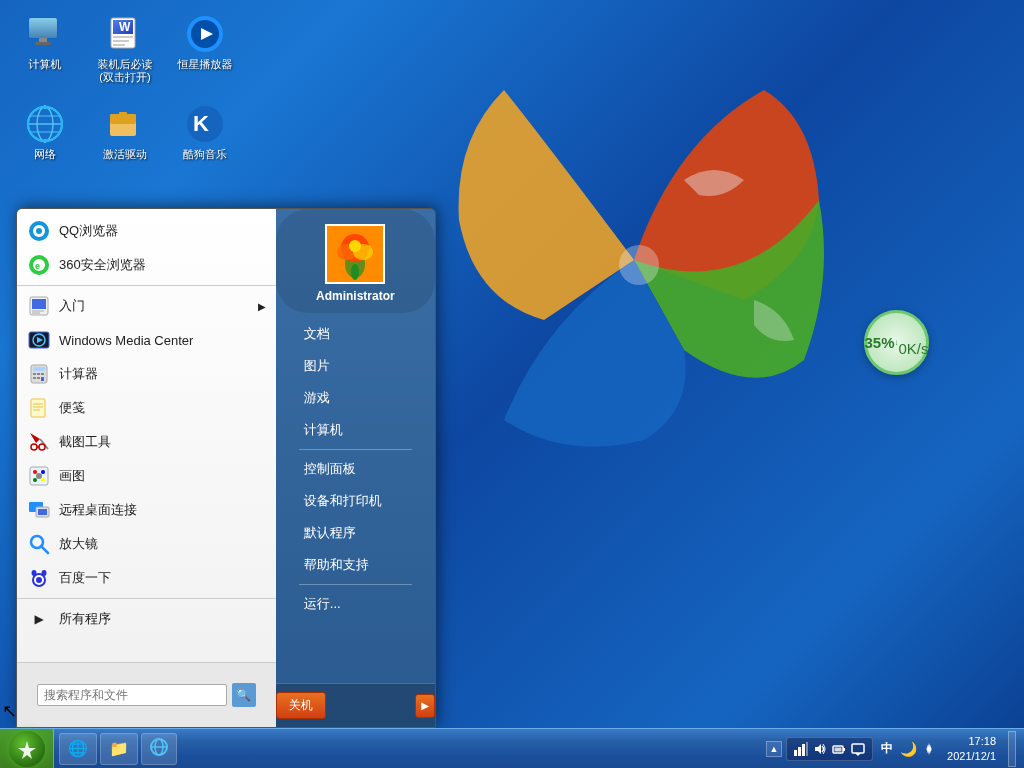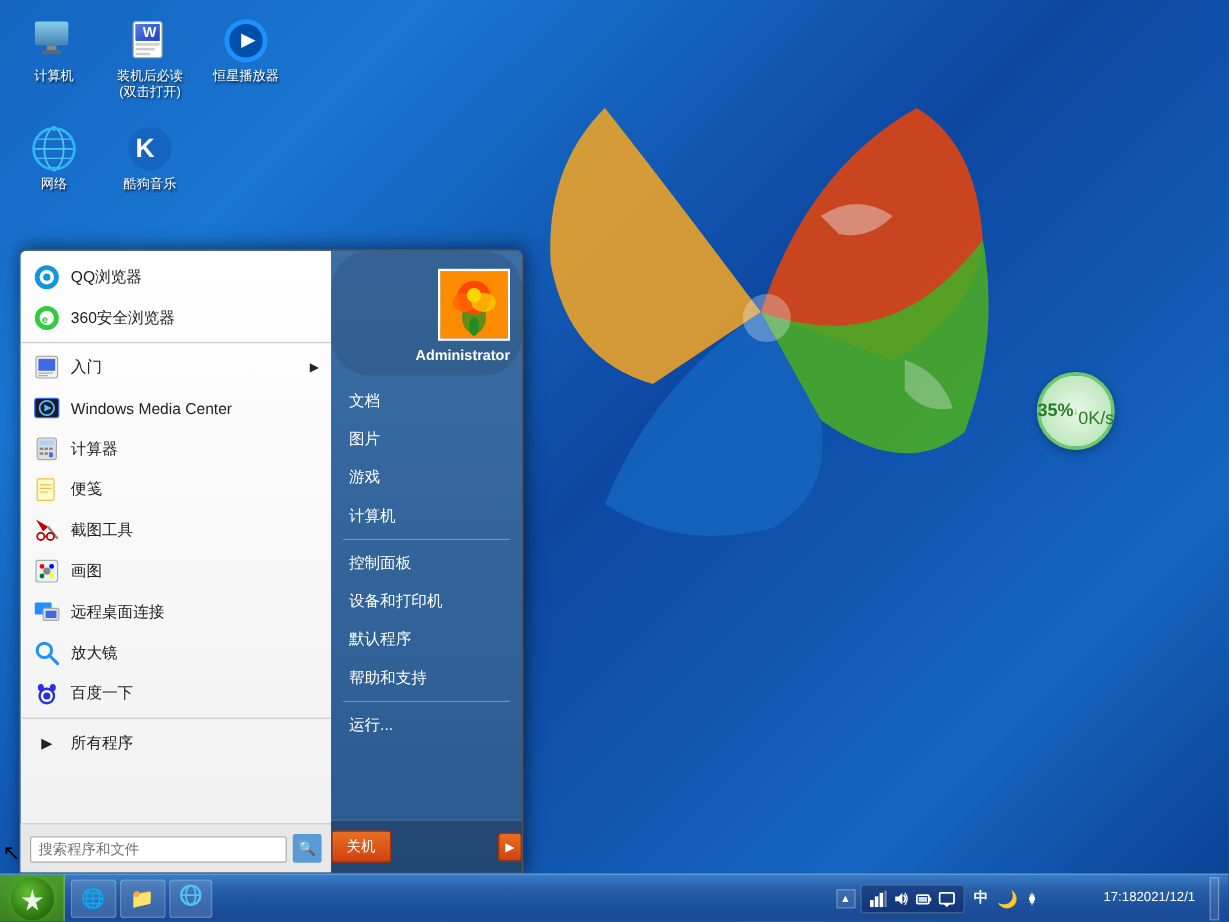--- a/index.html
+++ b/index.html
@@ -108,25 +108,25 @@
       font-size: 10px;
     }
 
     .start-menu-divider {
       height: 1px;
       background: #ccc;
       margin: 3px 0;
     }
 
     .start-menu-search {
-      padding: 8px;
+      padding: 20px;
       background: #e8e8e8;
       border-top: 1px solid #ccc;
       display: flex;
-      align-items: flex-end;
+      align-items: center;
       gap: 5px;
     }
 
     .start-menu-search input {
       flex: 1;
       border: 1px solid #aaa;
       padding: 3px 6px;
       font-size: 12px;
       border-radius: 2px;
       background: white;
@@ -150,21 +150,21 @@
       width: 160px;
       background: linear-gradient(to bottom, #3a6ea5 0%, #2a5a8f 100%);
       display: flex;
       flex-direction: column;
       padding: 0;
     }
 
     .user-profile {
       display: flex;
       flex-direction: column;
-      align-items: flex-end;
+      align-items: center;
       padding: 15px 10px 10px;
       background: rgba(0,0,0,0.1);
       border-radius: 32px;
     }
 
     .user-avatar {
       width: 60px;
       height: 60px;
       border: 2px solid white;
       background: linear-gradient(135deg, #ff8c00, #ffd700, #ff4500, #228b22);
@@ -176,21 +176,21 @@
     }
 
     .user-name {
       color: white;
       font-size: 12px;
       font-weight: bold;
     }
 
     .right-menu-items {
       flex: 1;
-      padding: 5px 0;
+      padding: 5px 13px;
     }
 
     .right-menu-item {
       padding: 7px 15px;
       color: white;
       font-size: 13px;
       cursor: pointer;
     }
 
     .right-divider {
@@ -322,27 +322,27 @@
       display: flex;
       align-items: center;
       justify-content: center;
       font-size: 12px;
       color: white;
       cursor: pointer;
     }
 
     .clock {
       display: flex;
+      flex-direction: column;
       align-items: flex-end;
       padding: 2px 6px;
       color: white;
       font-size: 11px;
       cursor: pointer;
       line-height: 1.3;
-      margin-left: 42px;
     }
 
     .lang-indicator {
       color: white;
       font-size: 12px;
       font-weight: bold;
       cursor: pointer;
       padding: 0 4px;
     }
 
@@ -480,20 +480,30 @@
           <circle cx="20" cy="3" r="2" fill="#4fc3f7"></circle>
           <circle cx="20" cy="37" r="2" fill="#4fc3f7"></circle>
           <rect x="3" y="3" width="34" height="34" rx="17" fill="none" stroke="#29b6f6" stroke-width="2"></rect>
         </svg>
       </div>
       <div class="icon-label">网络</div>
     </div>
     <div class="desktop-icon">
       <div class="icon-img">
         <svg width="40" height="40" viewBox="0 0 40 40">
+          <rect x="5" y="10" width="26" height="22" rx="2" fill="#f0c060"></rect>
+          <rect x="5" y="10" width="26" height="10" rx="2" fill="#e0a020"></rect>
+          <rect x="14" y="8" width="8" height="4" rx="1" fill="#e0a020"></rect>
+        </svg>
+      </div>
+      <div class="icon-label">激活驱动</div>
+    </div>
+    <div class="desktop-icon">
+      <div class="icon-img">
+        <svg width="40" height="40" viewBox="0 0 40 40">
           <circle cx="20" cy="20" r="18" fill="#1565c0"></circle>
           <text x="8" y="27" font-size="22" fill="white" font-weight="bold">K</text>
         </svg>
       </div>
       <div class="icon-label">酷狗音乐</div>
     </div>
   </div>
 
   <div class="net-widget">
     <div style="font-size:15px;font-weight:bold;color:#2a7a2a;">35%</div>

